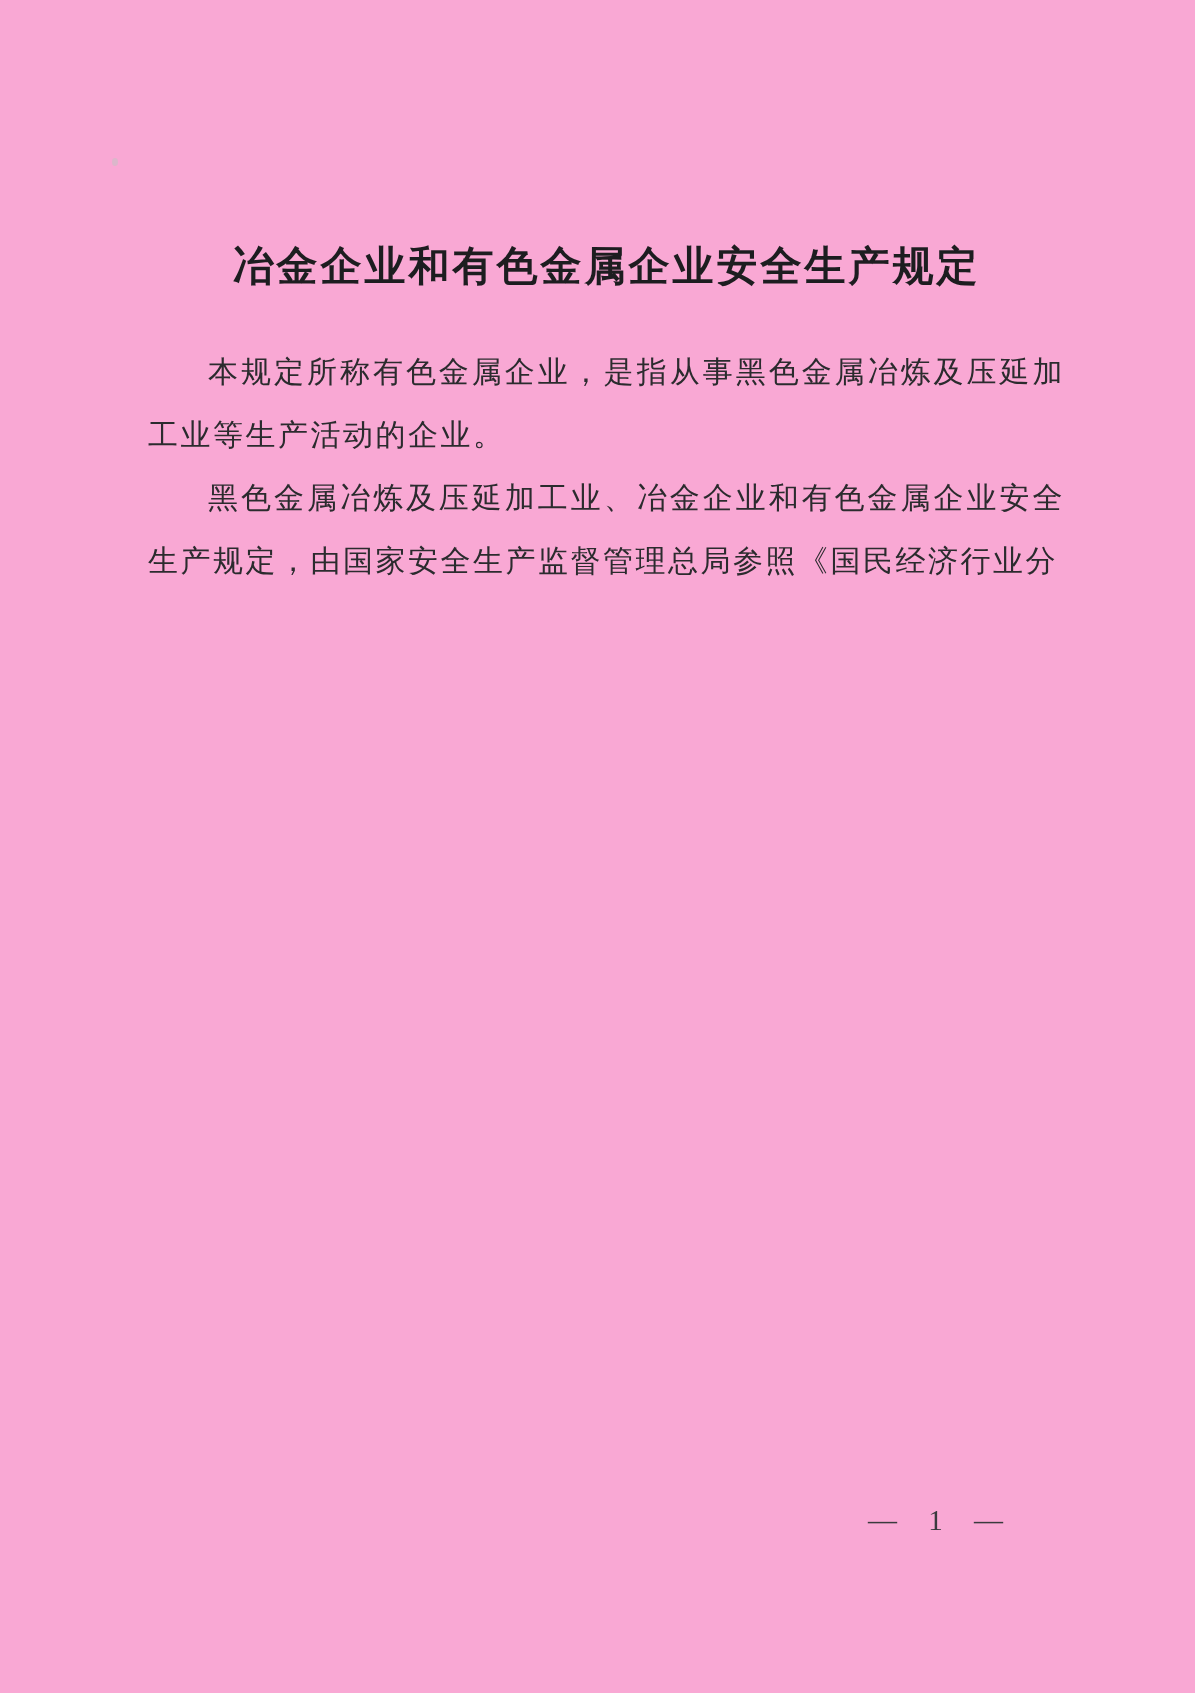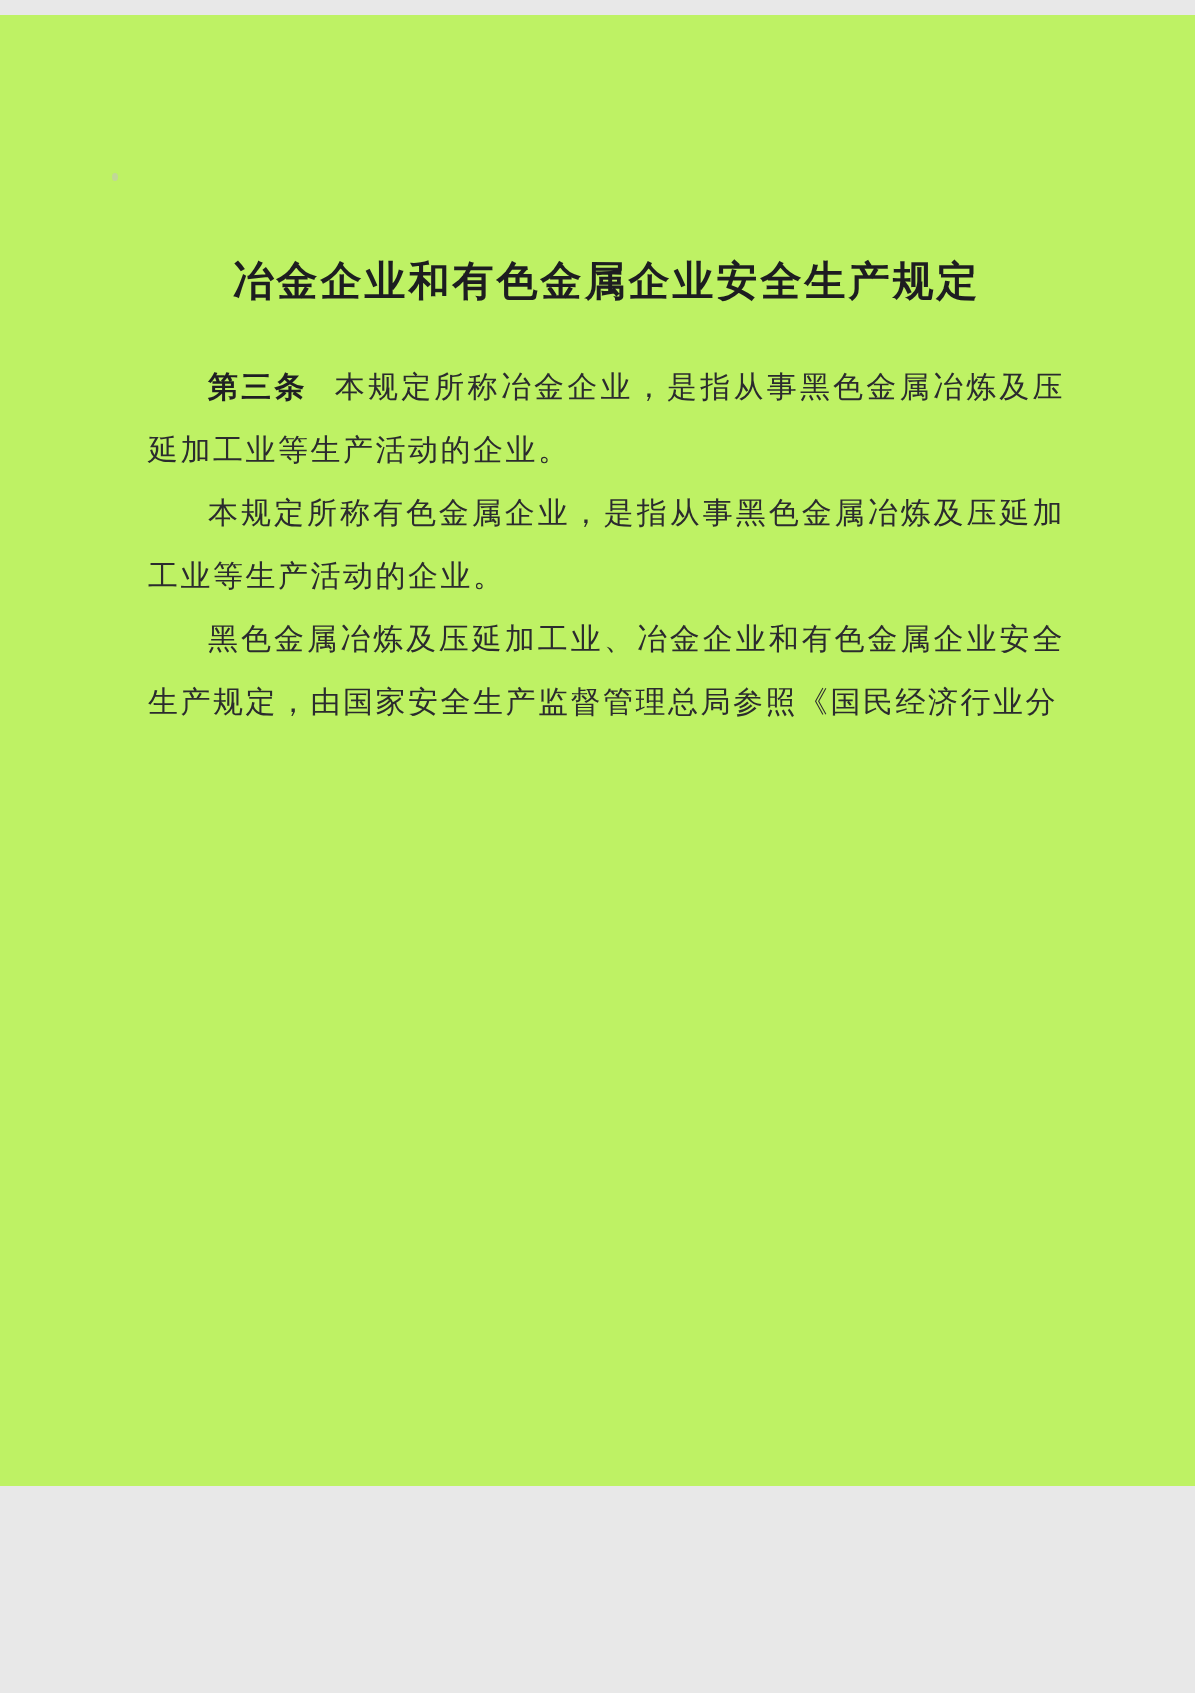--- a/index.html
+++ b/index.html
@@ -3,23 +3,23 @@
 <meta charset="utf-8">
 <style>
   html, body {
     margin: 0;
     padding: 0;
     background: #e8e8e8;
   }
   .page {
     position: relative;
     width: 1195px;
-    height: 1471px;
-    margin: 15px auto;
-    background: #bef264;
+    height: 1693px;
+    margin: 0 auto;
+    background: #f9a8d4;
     color: #2b2b2e;
     font-family: "Liberation Serif", "DejaVu Serif", serif;
     overflow: hidden;
   }
   
   .speck {
     position: absolute;
     left: 112px;
     top: 158px;
     width: 6px;
@@ -91,21 +91,20 @@
   <div class="content">
 
     <h1 class="doc-title">冶金企业和有色金属企业安全生产规定</h1>
 
 
     <div class="body-text">
 
 
 
 
-      <p class="para"><span class="term">第三条</span><span>本规定所称冶金企业，是指从事黑色金属冶炼及压延加工业等生产活动的企业。</span></p>
 
       <p class="para"><span>本规定所称有色金属企业，是指从事黑色金属冶炼及压延加工业等生产活动的企业。</span></p>
 
 
       <p class="para"><span>黑色金属冶炼及压延加工业、冶金企业和有色金属企业安全生产规定，由国家安全生产监督管理总局参照《国民经济行业分</span></p>
 
     </div>
   </div>
 
   <div class="page-number">— 1 —</div>

